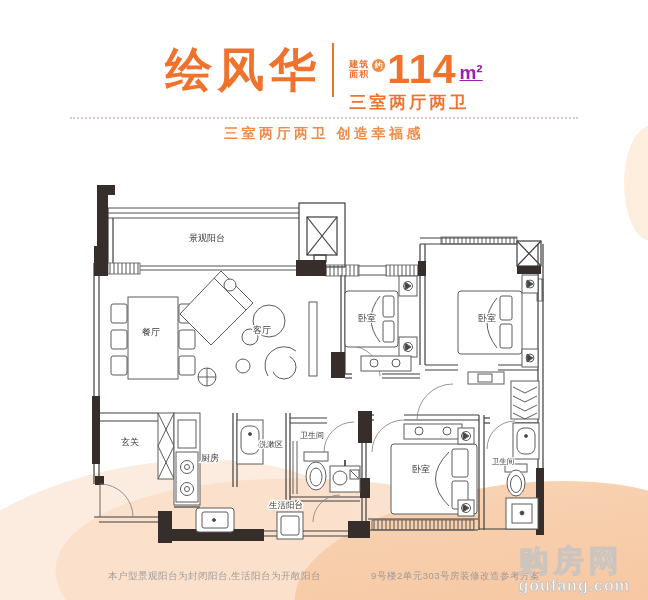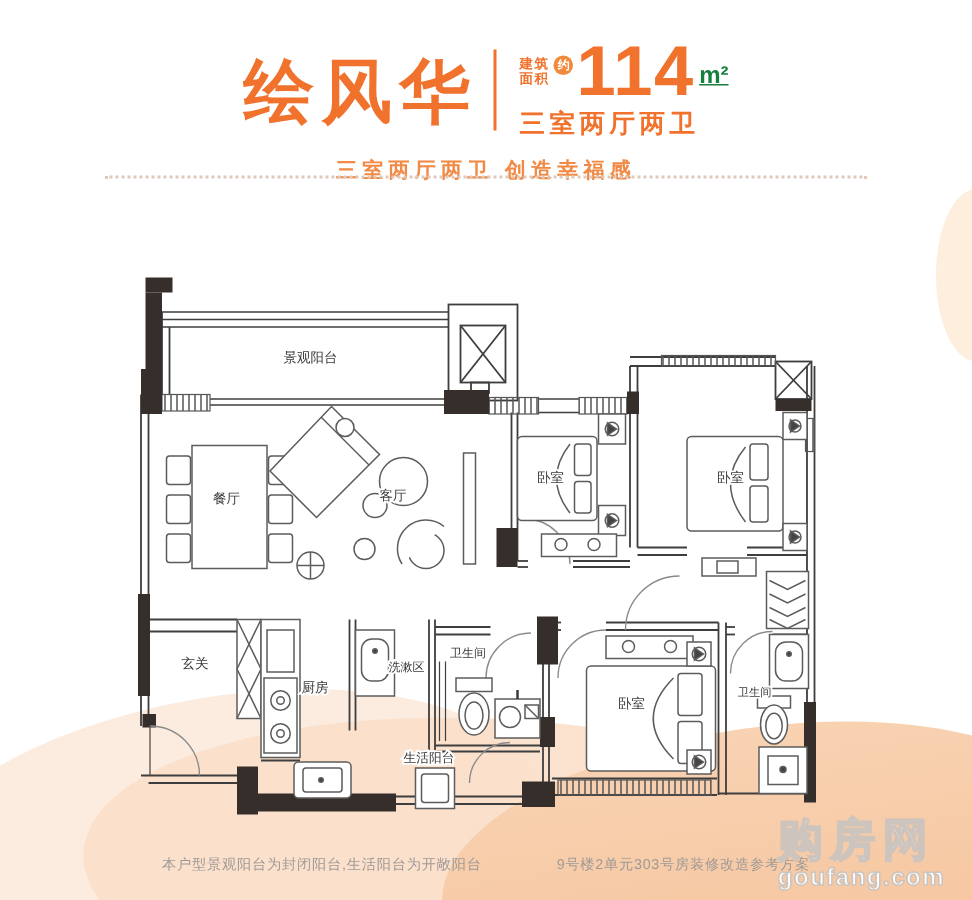--- a/index.html
+++ b/index.html
@@ -12,26 +12,26 @@
   .w2{left:55px;bottom:-95px;width:570px;height:215px;background:#fbdfca;transform:rotate(4deg);opacity:.9;}
   .w3{right:-75px;bottom:-65px;width:430px;height:180px;background:linear-gradient(180deg,#f8d2b2,#f6c49d);transform:rotate(-8deg);}
   .w4{right:-30px;top:126px;width:54px;height:115px;background:#fdeede;}
 
   
   .header{position:absolute;top:26px;left:0;right:0;z-index:2;}
   .header-row{display:flex;justify-content:center;align-items:center;}
   .title{font-size:47px;font-weight:800;color:#f0722c;letter-spacing:5px;line-height:1;}
   .divider{width:2px;height:54px;background:#f0722c;margin:0 15px 0 11px;}
   .right-block{display:flex;flex-direction:column;}
-  .area-row{display:flex;align-items:center;}
+  .area-row{display:flex;align-items:center;margin-top:25px;}
   .area-mini{display:flex;flex-direction:column;color:#f0722c;font-size:9px;font-weight:700;line-height:10px;letter-spacing:1px;}
   .approx{width:13px;height:13px;border-radius:50%;background:#f18a3d;color:#fff;font-size:8px;font-weight:700;
           display:flex;align-items:center;justify-content:center;margin:0 2px 8px 3px;}
-  .area-value{font-size:47px;font-weight:800;color:#f0722c;line-height:0.9;letter-spacing:1px;}
-  .area-unit{font-size:16px;font-weight:800;color:#15803d;margin:8px 0 0 3px;text-decoration:underline;}
+  .area-value{font-size:41px;font-weight:800;color:#f0722c;line-height:0.9;letter-spacing:1px;}
+  .area-unit{font-size:19px;font-weight:800;color:#a21caf;margin:8px 0 0 3px;text-decoration:underline;}
   .layout-type{font-size:17px;font-weight:800;color:#f0722c;letter-spacing:3px;margin-top:3px;}
   .tagline{margin-top:11px;text-align:center;font-size:14px;font-weight:700;color:#f08a44;letter-spacing:3.5px;}
   .dotted-line{position:absolute;top:117px;left:70px;right:70px;border-top:2px dotted #dfc9bb;z-index:2;}
 
   
   .plan{position:absolute;left:88px;top:182px;width:462px;height:362px;z-index:1;}
   .plan text{font-family:"Liberation Sans", sans-serif;fill:#3a3a3a;paint-order:stroke;stroke:#ffffff;stroke-width:2.5px;}
 
   
   .footer{position:absolute;top:570px;left:0;right:0;display:flex;justify-content:center;gap:50px;

